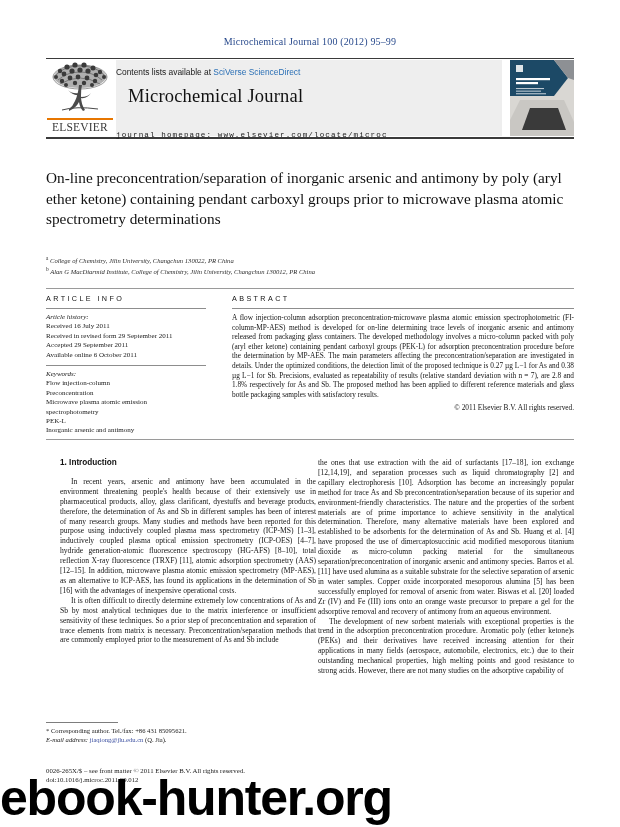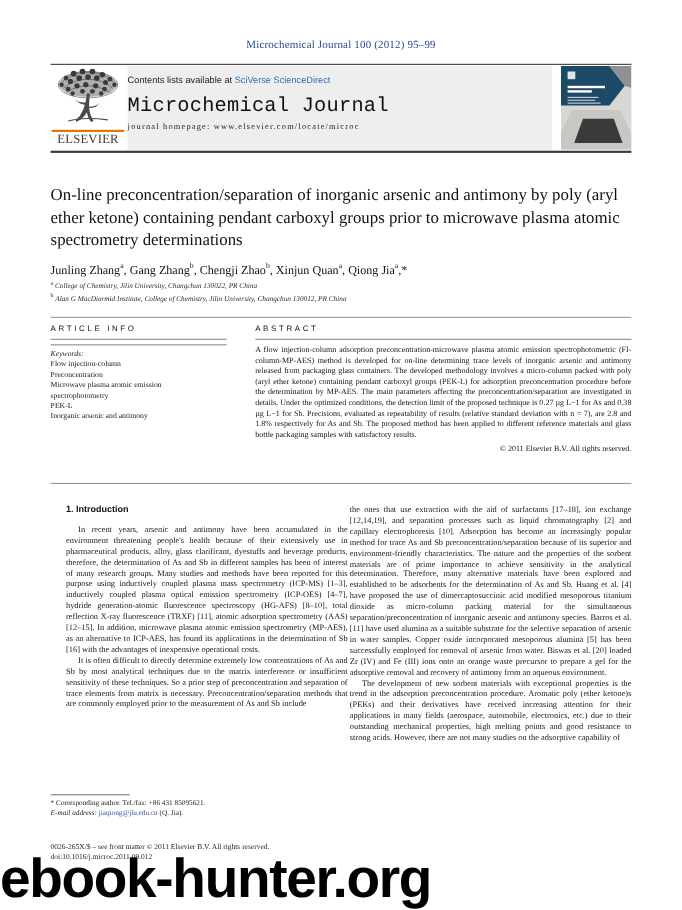--- a/index.html
+++ b/index.html
@@ -86,28 +86,29 @@
   .contents-line {
     margin-top: 7px;
     font-size: 8.4px;
     color: #1a1a1a;
     font-family: "Liberation Sans", sans-serif;
   }
   .contents-line .sd-link { color: #2a6fb5; }
   .journal-name {
     margin-top: 9px;
     font-size: 18.5px;
-    font-family: Liberation Mono, monospace;
+    font-family: Liberation Serif, serif;
     color: #111111;
     letter-spacing: 0.2px;
+    padding-left: 12px;
   }
   .homepage-line {
-    margin-top: 3px;
+    margin-top: 24px;
     font-size: 7.6px;
-    font-family: Liberation Serif, serif;
+    font-family: Liberation Mono, monospace;
     letter-spacing: 1.1px;
     color: #1a1a1a;
   }
   .cover-thumb {
     position: absolute;
     right: 0; top: 1px;
     width: 64px;
     height: 76px;
     background: #d8d6d2;
     overflow: hidden;
@@ -347,31 +348,37 @@
             <rect x="6" y="30.6" width="25" height="1.1" opacity="0.7"></rect>
             <rect x="6" y="33.2" width="30" height="1.1" opacity="0.7"></rect>
           </g>
         </svg>
       </div>
 
     </div>
   </div>
 
   <div class="title">On-line preconcentration/separation of inorganic arsenic and antimony by poly (aryl ether ketone) containing pendant carboxyl groups prior to microwave plasma atomic spectrometry determinations</div>
-  <div class="authors">Junling Zhang<sup>a</sup>, Gang Zhang<sup>b</sup>, Chengji Zhao<sup>b</sup>, Xinjun Quan<sup>a</sup>, Qiong Jia<sup>a</sup>,*</div>
   <div class="affils">
     <div><sup>a</sup> College of Chemistry, Jilin University, Changchun 130022, PR China</div>
     <div><sup>b</sup> Alan G MacDiarmid Institute, College of Chemistry, Jilin University, Changchun 130012, PR China</div>
   </div>
 
   <div class="band">
 
     <div class="info-col">
       <div class="sec-head">ARTICLE INFO</div>
       <div class="rule short"></div>
+      <div class="info-group">
+        <div class="lbl">Article history:</div>
+        <div>Received 16 July 2011</div>
+        <div>Received in revised form 29 September 2011</div>
+        <div>Accepted 29 September 2011</div>
+        <div>Available online 6 October 2011</div>
+      </div>
       <div class="rule short"></div>
       <div class="info-group">
         <div class="lbl">Keywords:</div>
         <div>Flow injection-column</div>
         <div>Preconcentration</div>
         <div>Microwave plasma atomic emission</div>
         <div>spectrophotometry</div>
         <div>PEK-L</div>
         <div>Inorganic arsenic and antimony</div>
       </div>

